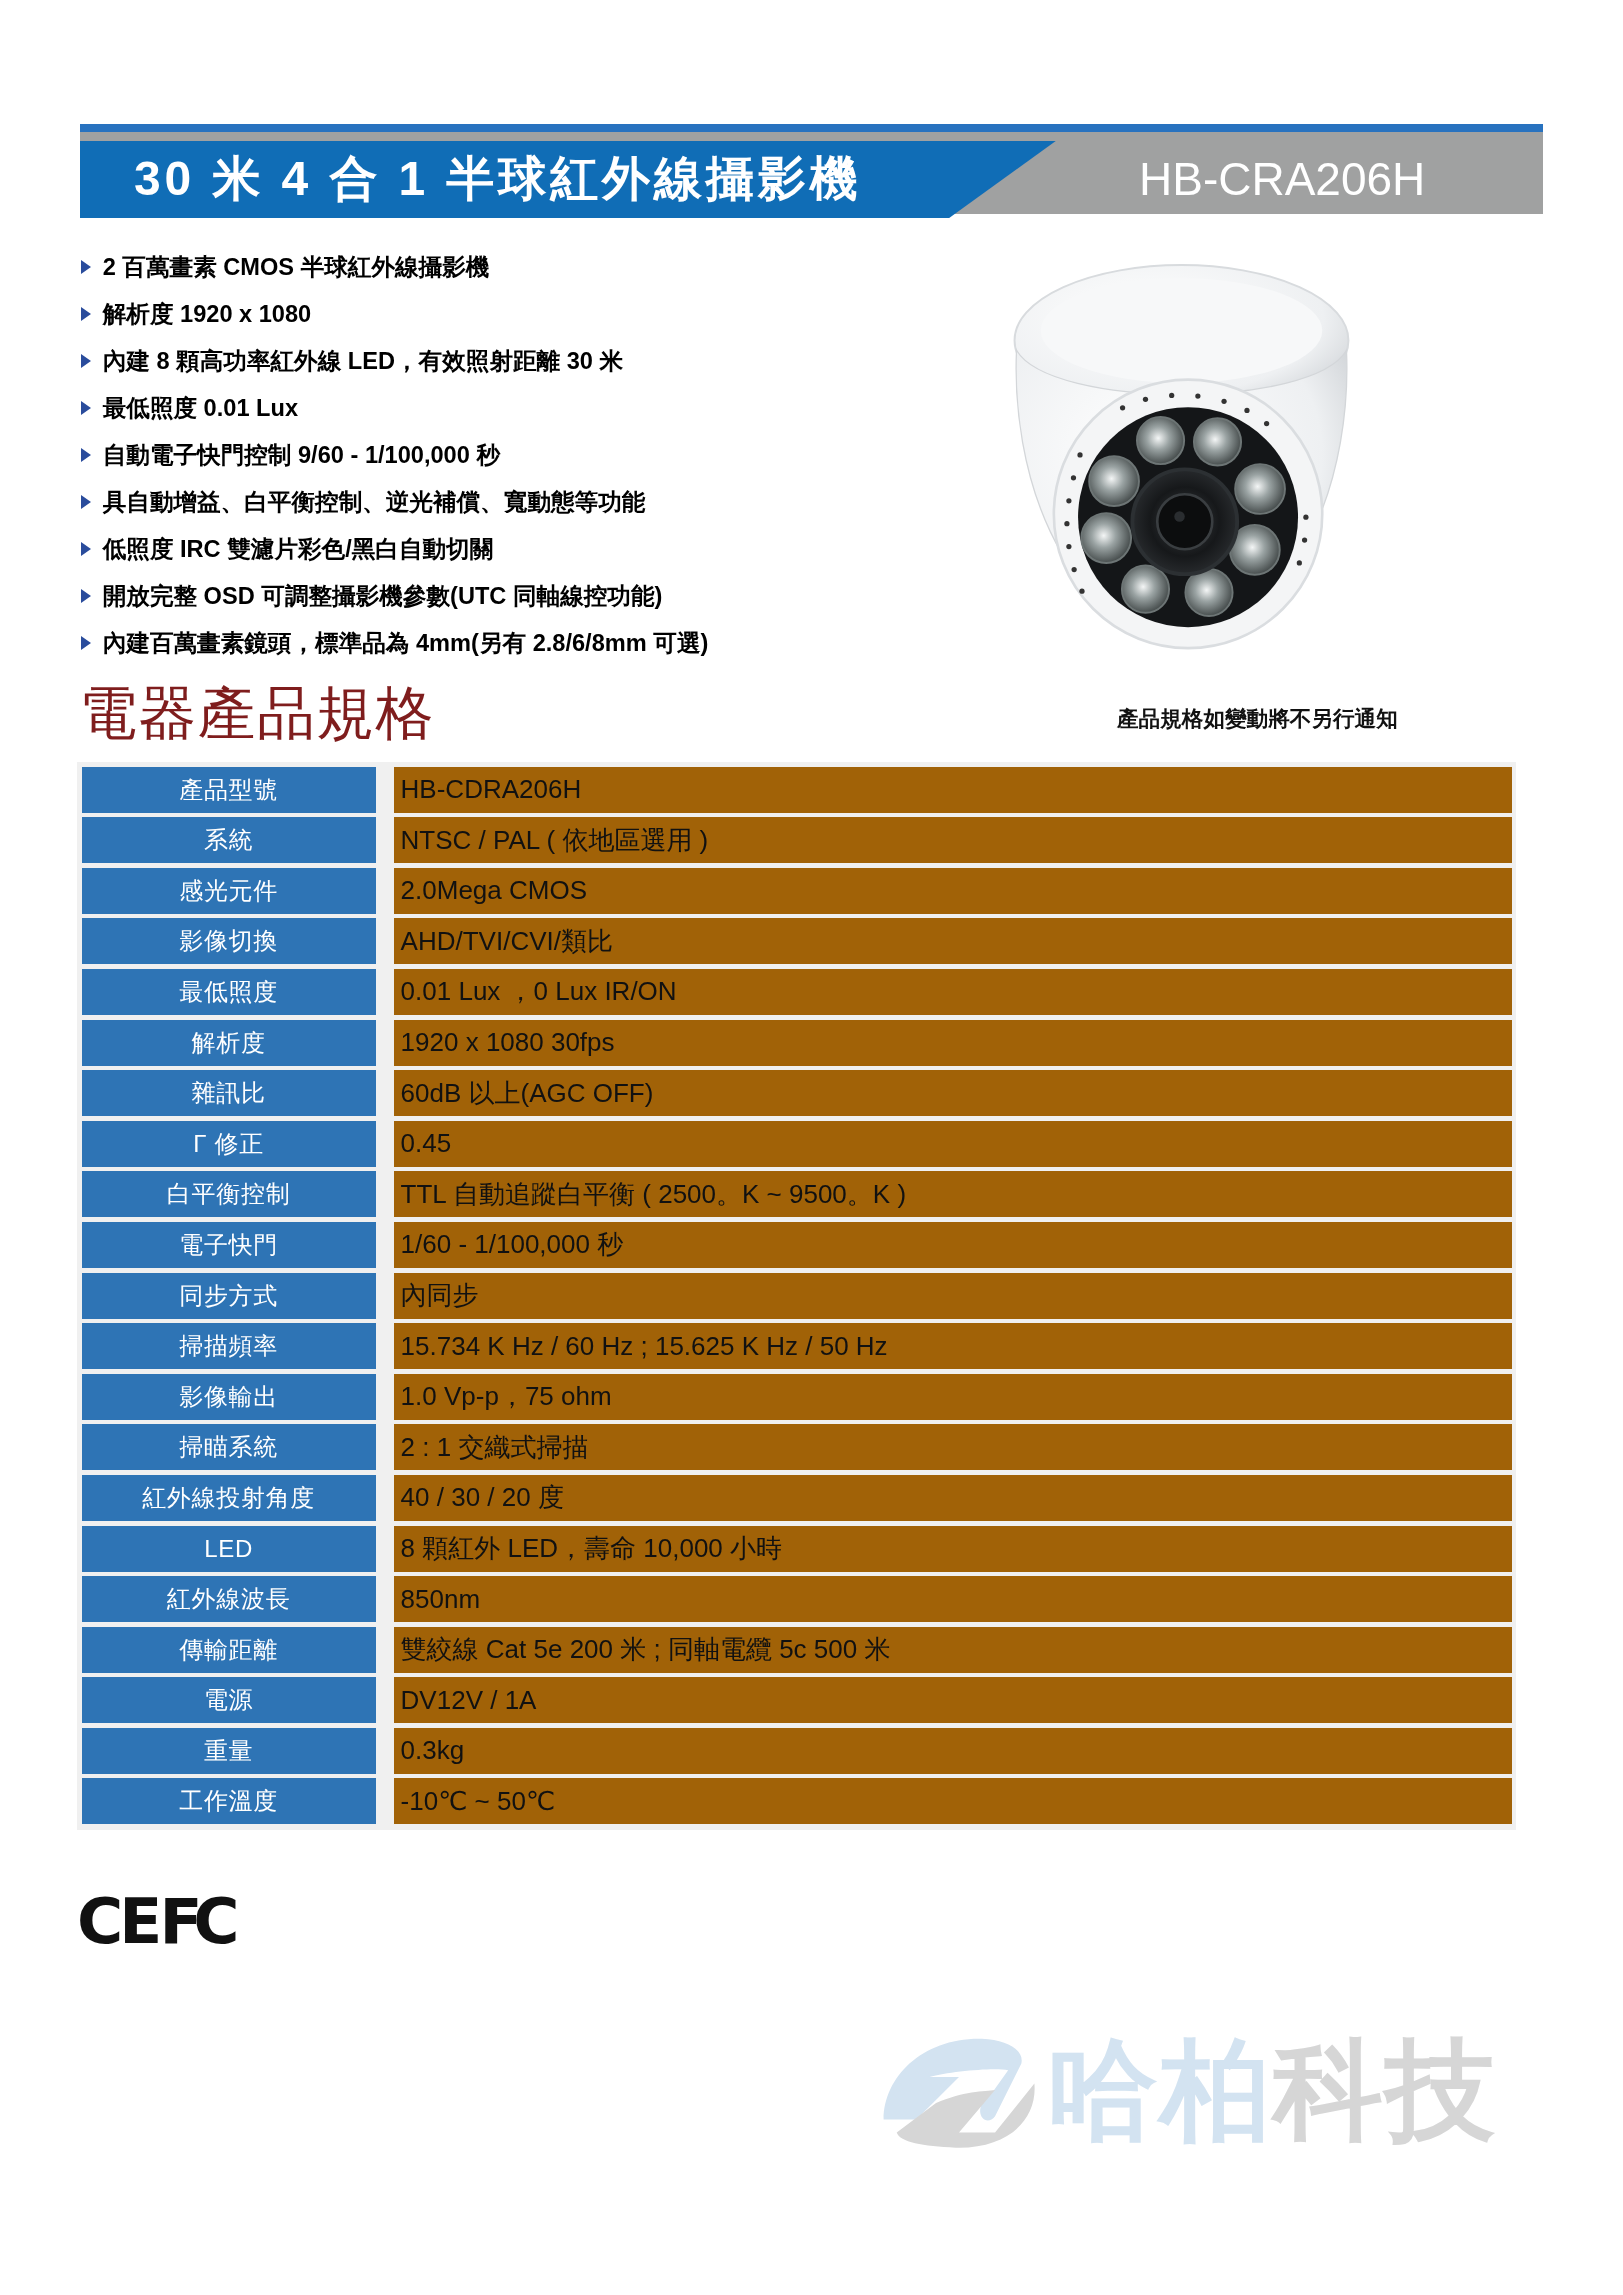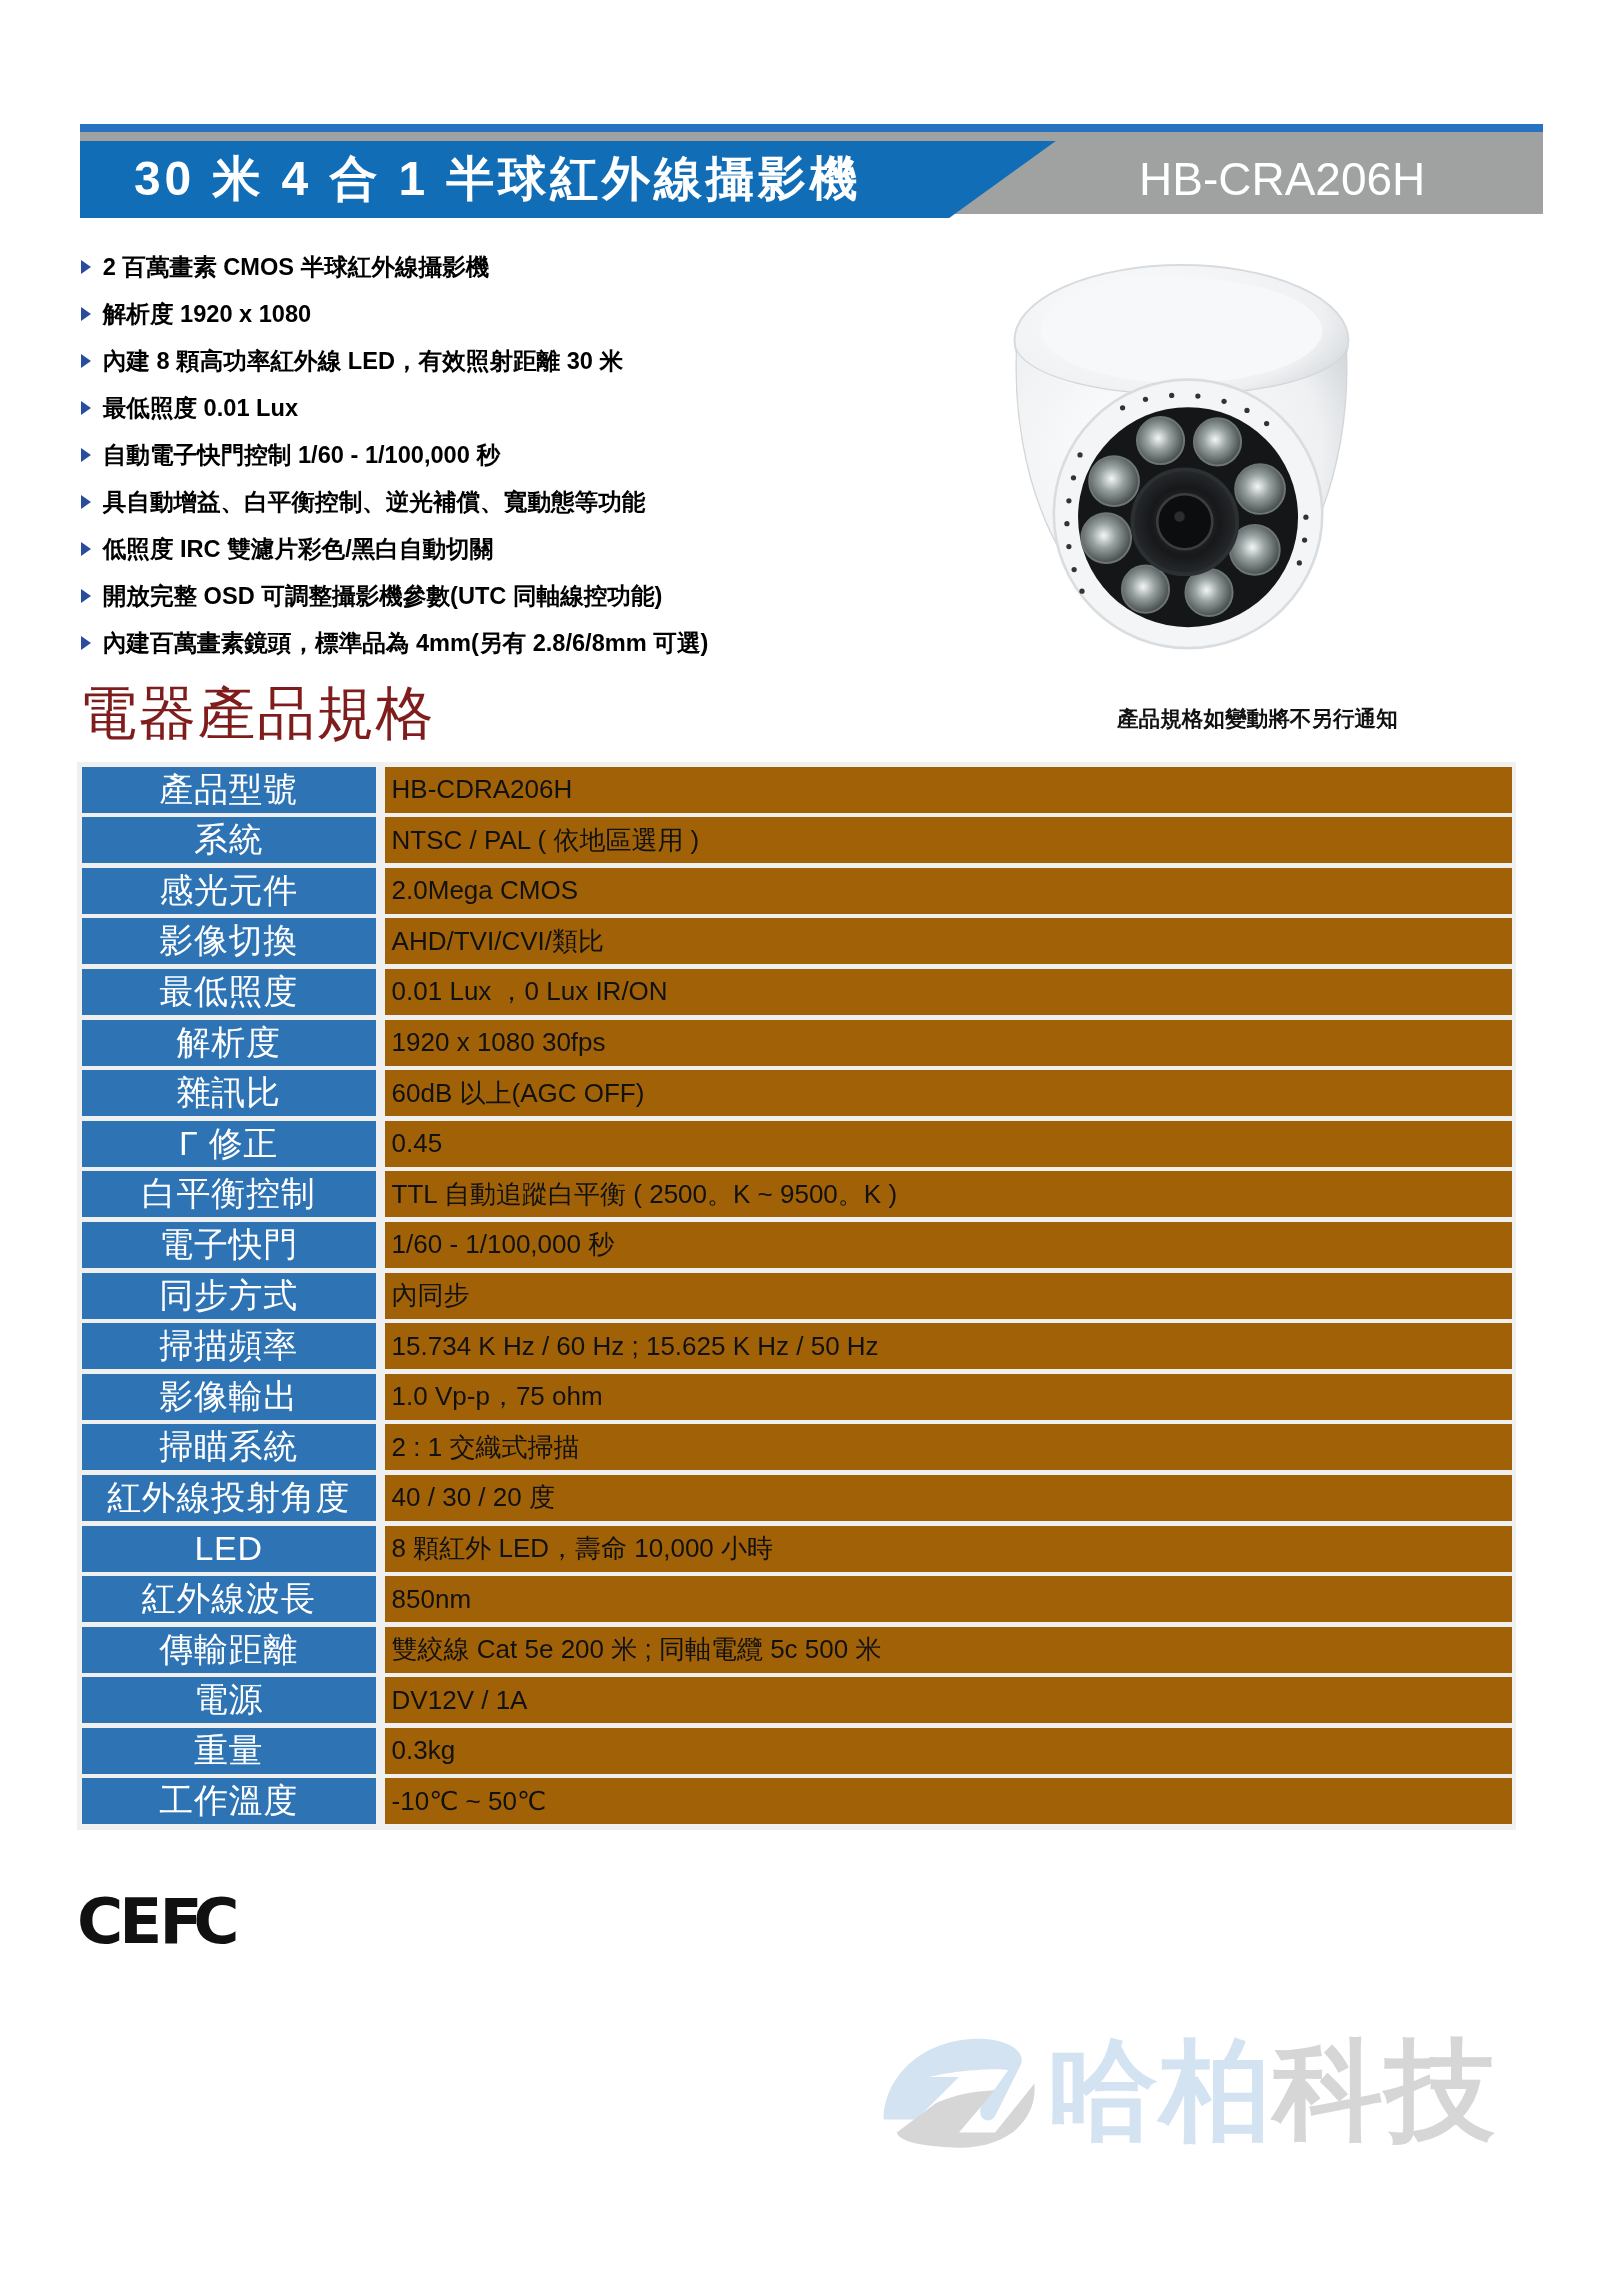--- a/index.html
+++ b/index.html
@@ -25,22 +25,22 @@
   
   .camera { left:985px; top:252px; width:393px; height:419px; }
 
   
   .sec-title { left:79px; top:680px; font-size:58px; line-height:65px; color:#7f1d1d; white-space:nowrap; letter-spacing:1.3px; }
   .sec-note { left:1117px; top:704px; font-size:21.6px; font-weight:bold; line-height:29px; color:#111; white-space:nowrap; }
 
   
   .spec-table { left:77px; top:762px; width:1439px; background:#f0f0f0; padding:4.6px 3.9px 1.3px 4.6px; box-sizing:border-box; }
   .spec-row { display:flex; height:46px; margin-bottom:4.6px; }
-  .spec-label { width:294px; background:#2e74b5; color:#ffffff; font-size:34px; display:flex; align-items:center;
-                justify-content:center; margin-right:9px; white-space:nowrap; letter-spacing:0.7px; }
+  .spec-label { width:294px; background:#2e74b5; color:#ffffff; font-size:24px; display:flex; align-items:center;
+                justify-content:center; margin-right:18px; white-space:nowrap; letter-spacing:0.7px; }
   .spec-value { flex:1; background:#a16207; color:#111; font-size:26px; display:flex; align-items:center;
                 padding-left:7px; white-space:nowrap; }
 
   
   .cert { left:77px; top:1893px; height:58px; display:flex; align-items:center; gap:1px; }
   .cert-ce { font-size:63px; font-weight:bold; letter-spacing:-3.9px; font-family:"DejaVu Sans",sans-serif; line-height:58px; }
   .cert-fc { font-size:63px; font-weight:bold; letter-spacing:-9.2px; font-family:"DejaVu Sans",sans-serif; line-height:58px; }
 
   
   .brand { left:877px; top:2028px; width:680px; height:124px; display:flex; align-items:center; }
@@ -72,21 +72,21 @@
   <li class="feature">
       <span class="bullet"></span>
       <span>內建 8 顆高功率紅外線 LED，有效照射距離 30 米</span>
     </li>
   <li class="feature">
       <span class="bullet"></span>
       <span>最低照度 0.01 Lux</span>
     </li>
   <li class="feature">
       <span class="bullet"></span>
-      <span>自動電子快門控制 1/60 - 1/100,000 秒</span>
+      <span>自動電子快門控制 9/60 - 1/100,000 秒</span>
     </li>
   <li class="feature">
       <span class="bullet"></span>
       <span>具自動增益、白平衡控制、逆光補償、寬動態等功能</span>
     </li>
   <li class="feature">
       <span class="bullet"></span>
       <span>低照度 IRC 雙濾片彩色/黑白自動切關</span>
     </li>
   <li class="feature">

